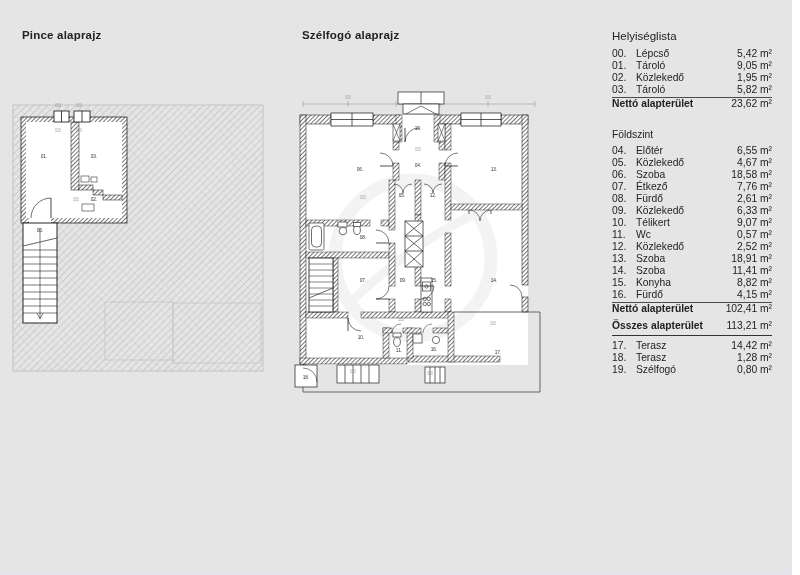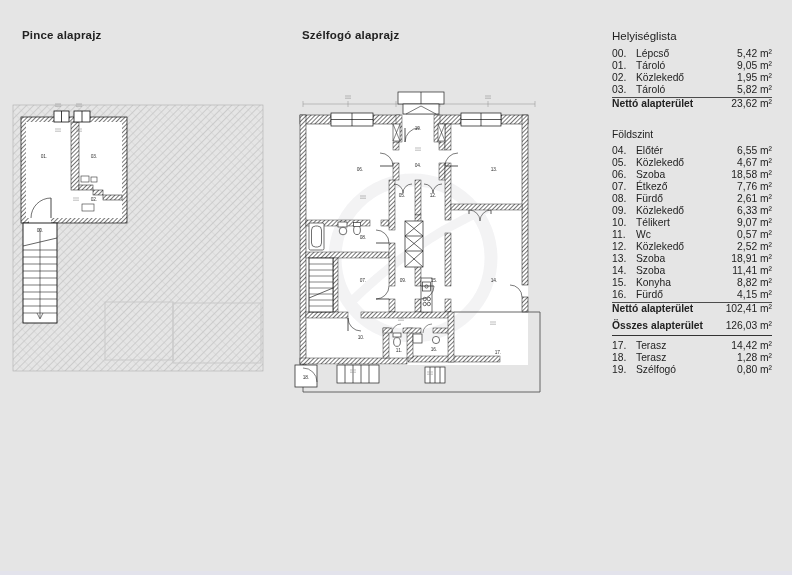--- a/index.html
+++ b/index.html
@@ -448,21 +448,21 @@
       <span class="nm">Fürdő</span>
       <span class="ar">4,15 m²</span>
     </div>
     <hr class="rl-hr">
     <div class="row total">
       <span class="nm">Nettó alapterület</span>
       <span class="ar">102,41 m²</span>
     </div>
     <div class="row total osszes">
       <span class="nm">Összes alapterület</span>
-      <span class="ar">126,03 m²</span>
+      <span class="ar">113,21 m²</span>
     </div>
     <hr class="rl-hr thick">
 
     <div class="row t17">
       <span class="no">17.</span>
       <span class="nm">Terasz</span>
       <span class="ar">14,42 m²</span>
     </div>
     <div class="row">
       <span class="no">18.</span>

